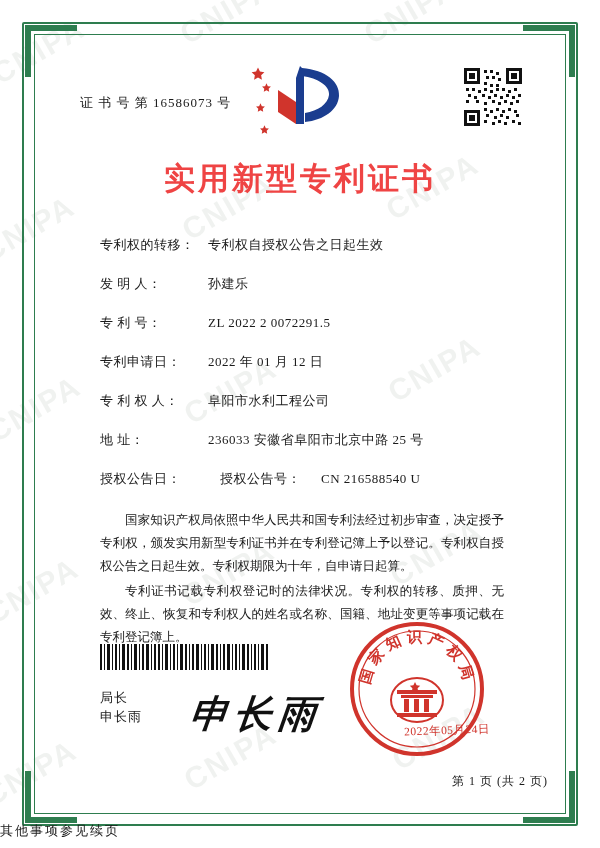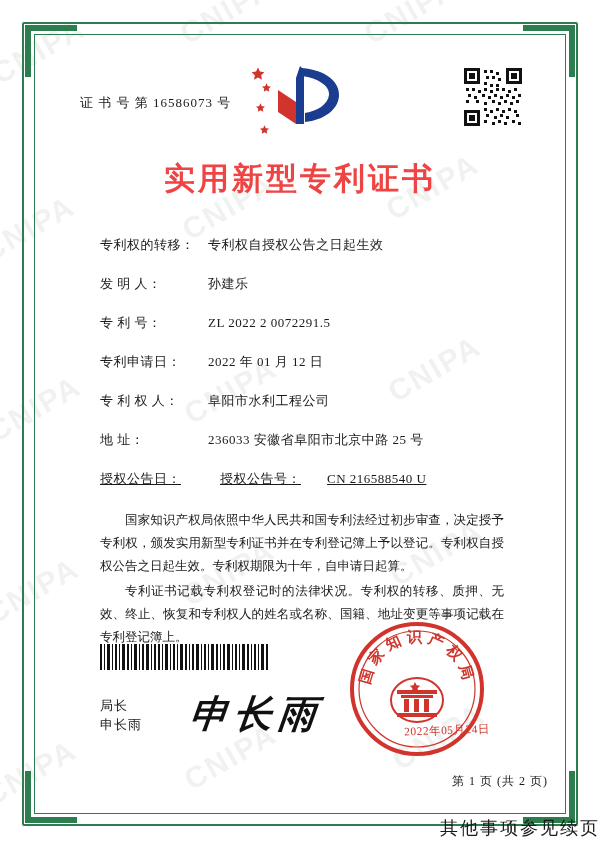--- a/index.html
+++ b/index.html
@@ -132,28 +132,27 @@
   .field .lbl {
     width: 108px;
     flex: 0 0 108px;
     white-space: nowrap;
   }
   .field .val {
     flex: 1 1 auto;
   }
   .field.dual {
     position: relative;
-    text-decoration: underline;
   }
   .field.dual .lbl2 {
     margin-left: 12px;
     white-space: nowrap;
   }
   .field.dual .val2 {
-    margin-left: 26px;
+    margin-left: 20px;
     white-space: nowrap;
   }
 
   
   .paras {
     margin-top: 20px;
     padding-left: 48px;
     padding-right: 44px;
     font-size: 12.5px;
     line-height: 23px;
@@ -170,21 +169,21 @@
     left: 48px;
     bottom: 126px;
     width: 168px;
     height: 26px;
   }
 
   
   .sign-block {
     position: absolute;
     left: 48px;
-    bottom: 62px;
+    bottom: 70px;
     font-size: 13px;
     line-height: 19px;
     letter-spacing: 1px;
   }
   .handwriting {
     position: absolute;
     left: 138px;
     bottom: 56px;
     font-family: "DejaVu Serif", serif;
     font-size: 38px;
@@ -221,22 +220,22 @@
     bottom: 6px;
     text-align: right;
     font-size: 12px;
     letter-spacing: 1px;
   }
   .below-note {
     position: absolute;
     left: 0;
     right: 0;
     bottom: 8px;
-    text-align: right;
-    font-size: 18px;
+    text-align: left;
+    font-size: 13px;
     letter-spacing: 2px;
     z-index: 2;
   }
 </style>
 </head>
 <body>
 
 <div class="watermark-layer">
   <div class="wm" style="left:-12px;  top:34px;">CNIPA</div>
   <div class="wm" style="left:176px;  top:-6px;">CNIPA</div>

